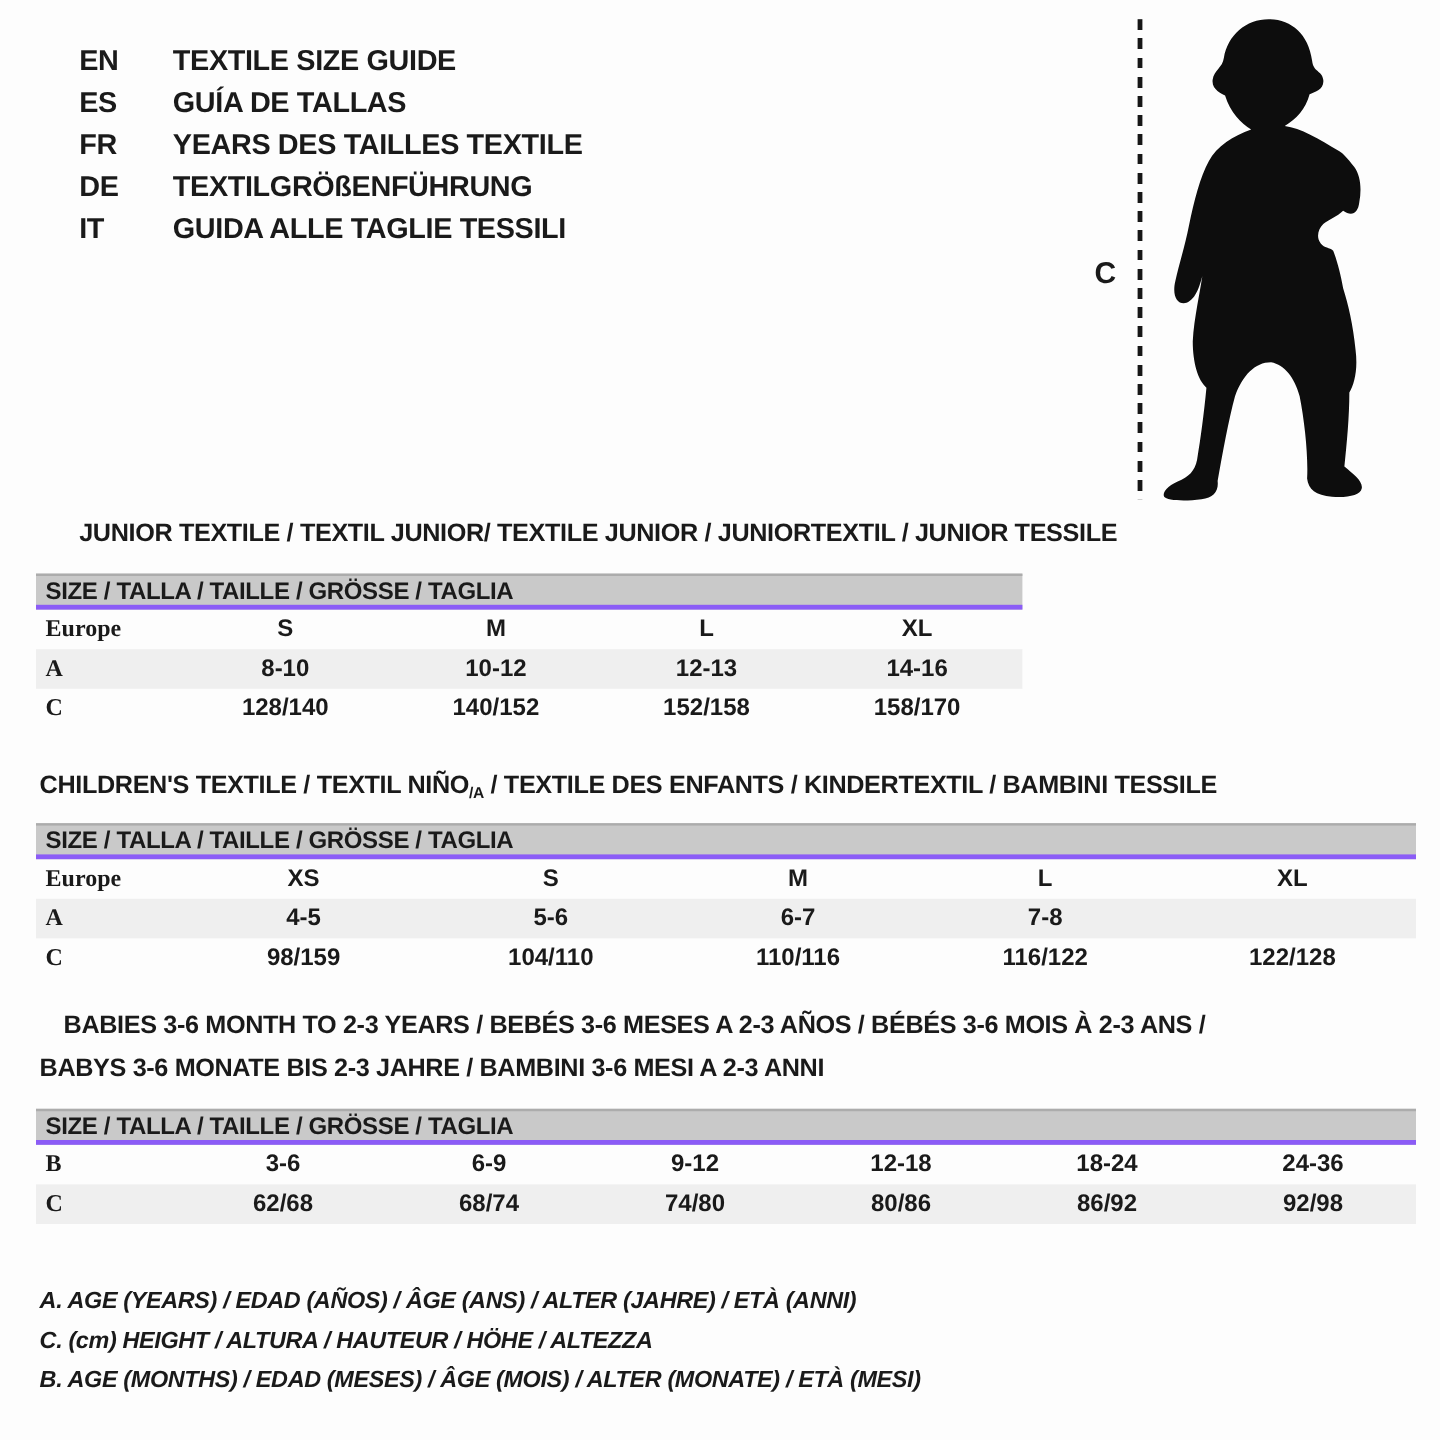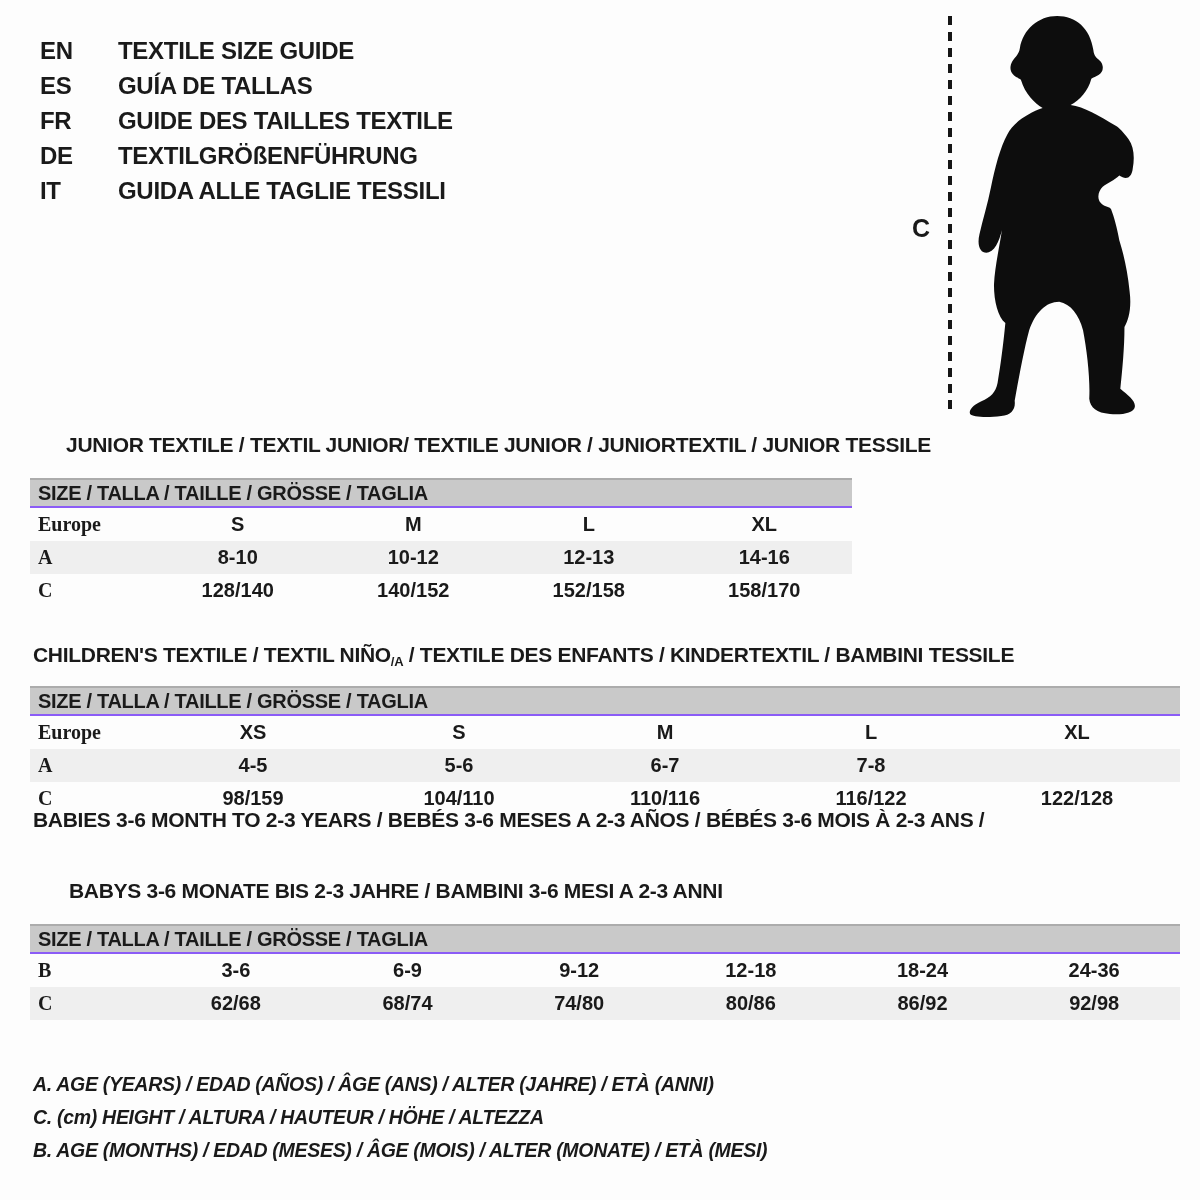--- a/index.html
+++ b/index.html
@@ -23,21 +23,21 @@
     left: 40px;
     top: 33px;
   }
   .lang-row {
     display: flex;
     height: 35px;
     line-height: 35px;
     font-size: 24px;
     letter-spacing: -0.3px;
   }
-  .lang-code { width: 78px; }
+  .lang-code { width: 78px; margin-left: 26px; }
 
   
   .measure-label {
     position: absolute;
     left: 912px;
     top: 214px;
     font-size: 25px;
   }
   .dash-line {
     position: absolute;
@@ -68,21 +68,21 @@
     font-size: 13px;
     vertical-align: -4px;
   }
   .table {
     position: absolute;
     left: 30px;
   }
   .size-bar {
     background: #c9c9c9;
     border-top: 2px solid #acacac;
-    border-bottom: 2px solid #8b5cf6;
+    border-bottom: 4px solid #8b5cf6;
     height: 30px;
     line-height: 27px;
     padding-left: 8px;
     font-size: 20px;
     letter-spacing: -0.3px;
   }
   .trow {
     display: grid;
     height: 33px;
     line-height: 33px;
@@ -92,22 +92,22 @@
   .cols4 { grid-template-columns: 120px repeat(4, 1fr); }
   .cols5 { grid-template-columns: 120px repeat(5, 1fr); }
   .cols6 { grid-template-columns: 120px repeat(6, 1fr); }
   .cell { text-align: center; }
   .cell.label { text-align: left; padding-left: 8px; font-family: Liberation Serif, serif; }
 
   .t-junior-title   { top: 433px; margin-left: 33px; }
   .t-junior         { top: 478px; width: 822px; }
   .t-children-title { top: 643px; }
   .t-children       { top: 686px; width: 1150px; }
-  .t-babies-title1  { top: 808px; }
-  .t-babies-title2  { top: 879px; margin-left: 36px; }
+  .t-babies-title1  { top: 843px; margin-left: 20px; }
+  .t-babies-title2  { top: 879px; }
   .t-babies         { top: 924px; width: 1150px; }
 
   
   .legend {
     position: absolute;
     left: 33px;
     top: 1068px;
   }
   .legend-line {
     height: 33px;
@@ -127,21 +127,21 @@
     <div class="lang-row">
       <span class="lang-code">EN</span>
       <span class="lang-label">TEXTILE SIZE GUIDE</span>
     </div>
     <div class="lang-row">
       <span class="lang-code">ES</span>
       <span class="lang-label">GUÍA DE TALLAS</span>
     </div>
     <div class="lang-row">
       <span class="lang-code">FR</span>
-      <span class="lang-label">GUIDE DES TAILLES TEXTILE</span>
+      <span class="lang-label">YEARS DES TAILLES TEXTILE</span>
     </div>
     <div class="lang-row">
       <span class="lang-code">DE</span>
       <span class="lang-label">TEXTILGRÖßENFÜHRUNG</span>
     </div>
     <div class="lang-row">
       <span class="lang-code">IT</span>
       <span class="lang-label">GUIDA ALLE TAGLIE TESSILI</span>
     </div>
   </div>

